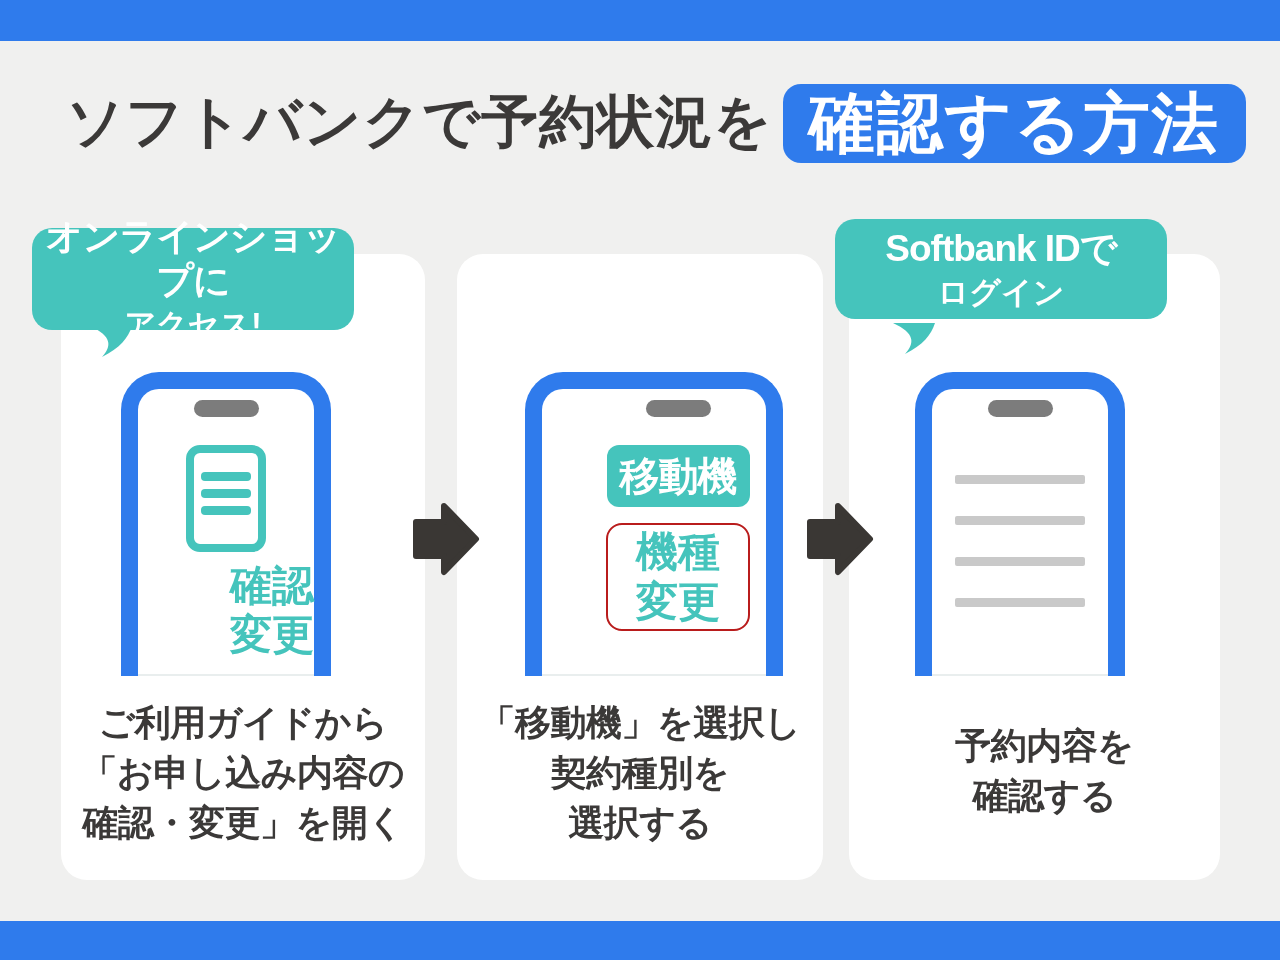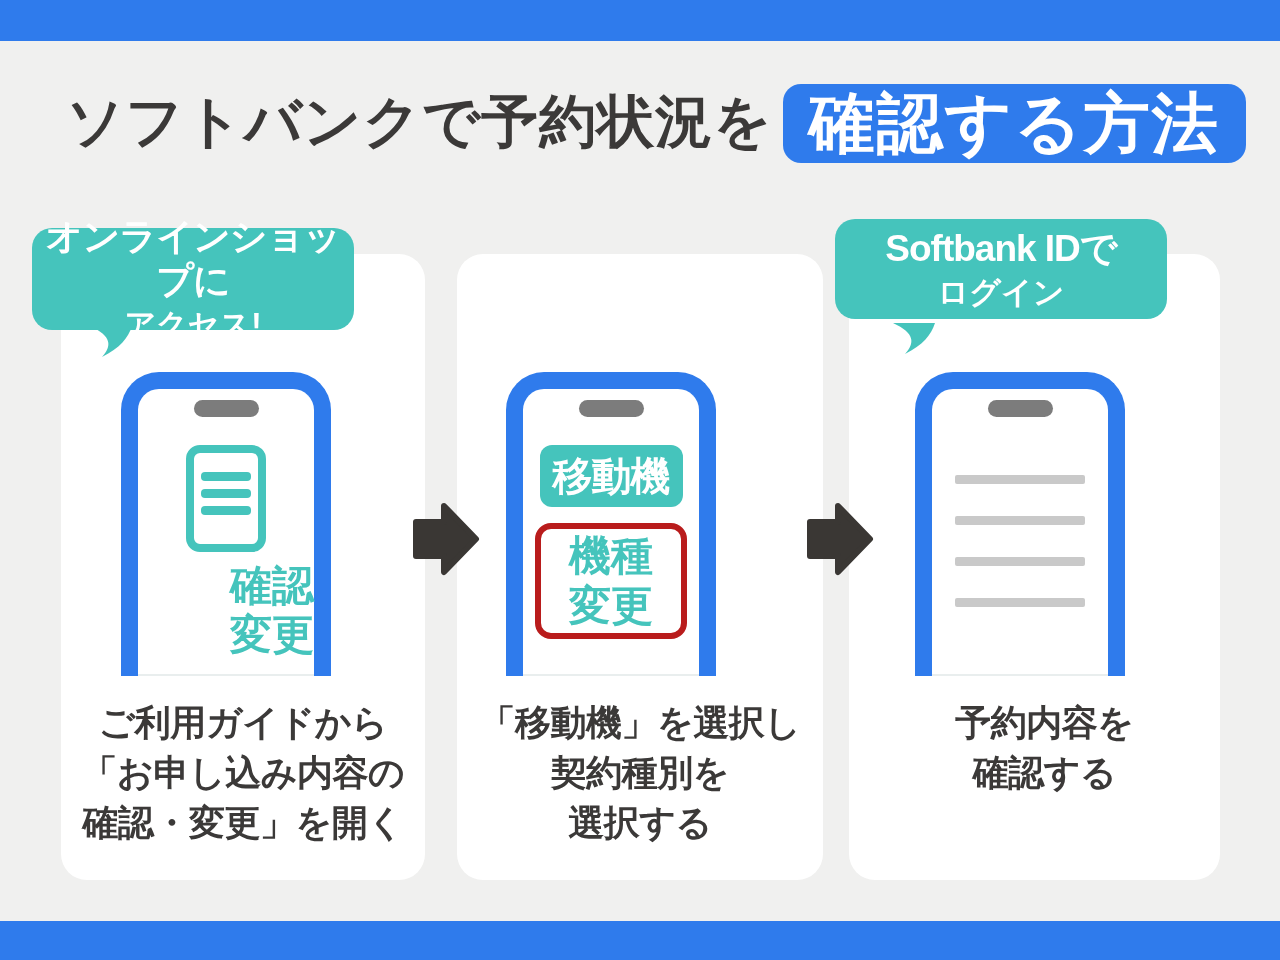--- a/index.html
+++ b/index.html
@@ -53,21 +53,21 @@
   .bubble-tail.t2{left:891px;top:323px;}
 
   
   .phone{
     position:absolute;width:176px;height:287px;
     border:17px solid #2f7bec;border-bottom:none;
     border-radius:38px 38px 0 0;background:#ffffff;
   }
   .phone::after{content:"";position:absolute;left:0;right:0;bottom:0;height:2px;background:#e9eeee;}
   .c1 .phone{left:60px;top:118px;}
-  .c2 .phone{left:49px;top:118px;}
+  .c2 .phone{left:68px;top:118px;padding-left:48px;}
   .c3 .phone{left:66px;top:118px;}
   .pill{
     width:65px;height:17px;border-radius:9px;background:#7c7c7c;margin:11px auto 0;
   }
 
   
   .doc-icon{
     width:64px;height:91px;border:8px solid #45c4bc;border-radius:14px;
     margin:28px auto 0;
   }
@@ -79,37 +79,37 @@
     font-size:42px;font-weight:900;line-height:49px;
   }
 
   
   .badge{
     width:143px;height:62px;margin:28px auto 0;background:#45c4bc;border-radius:12px;
     display:flex;align-items:center;justify-content:center;
     color:#fff;font-size:40px;font-weight:900;letter-spacing:-1px;
   }
   .outline-box{
-    width:140px;height:104px;margin:16px auto 0;border:6px solid #b91c1c;border-radius:16px;
+    width:140px;height:104px;margin:16px auto 0;border:2px solid #b91c1c;border-radius:16px;
     display:flex;flex-direction:column;align-items:center;justify-content:center;
     color:#45c4bc;font-size:42px;font-weight:900;line-height:50px;
   }
 
   
   .glines{margin-top:58px;}
   .gline{width:130px;height:9px;border-radius:2px;background:#c9c9c9;margin:0 auto 32px;}
 
   
   .caption{
     position:absolute;left:0;right:0;text-align:center;
     color:#3b3938;font-size:36px;font-weight:800;line-height:50px;letter-spacing:-0.5px;
     white-space:nowrap;
   }
   .c1 .caption,.c2 .caption{top:444px;}
-  .c3 .caption{top:444px;padding-left:20px;}
+  .c3 .caption{top:467px;padding-left:20px;}
 
   
   .arrow{position:absolute;z-index:6;width:68px;height:78px;}
   .arrow.a1{left:412px;top:500px;}
   .arrow.a2{left:806px;top:500px;}
 </style>
 </head>
 <body>
 
 <div class="canvas">

